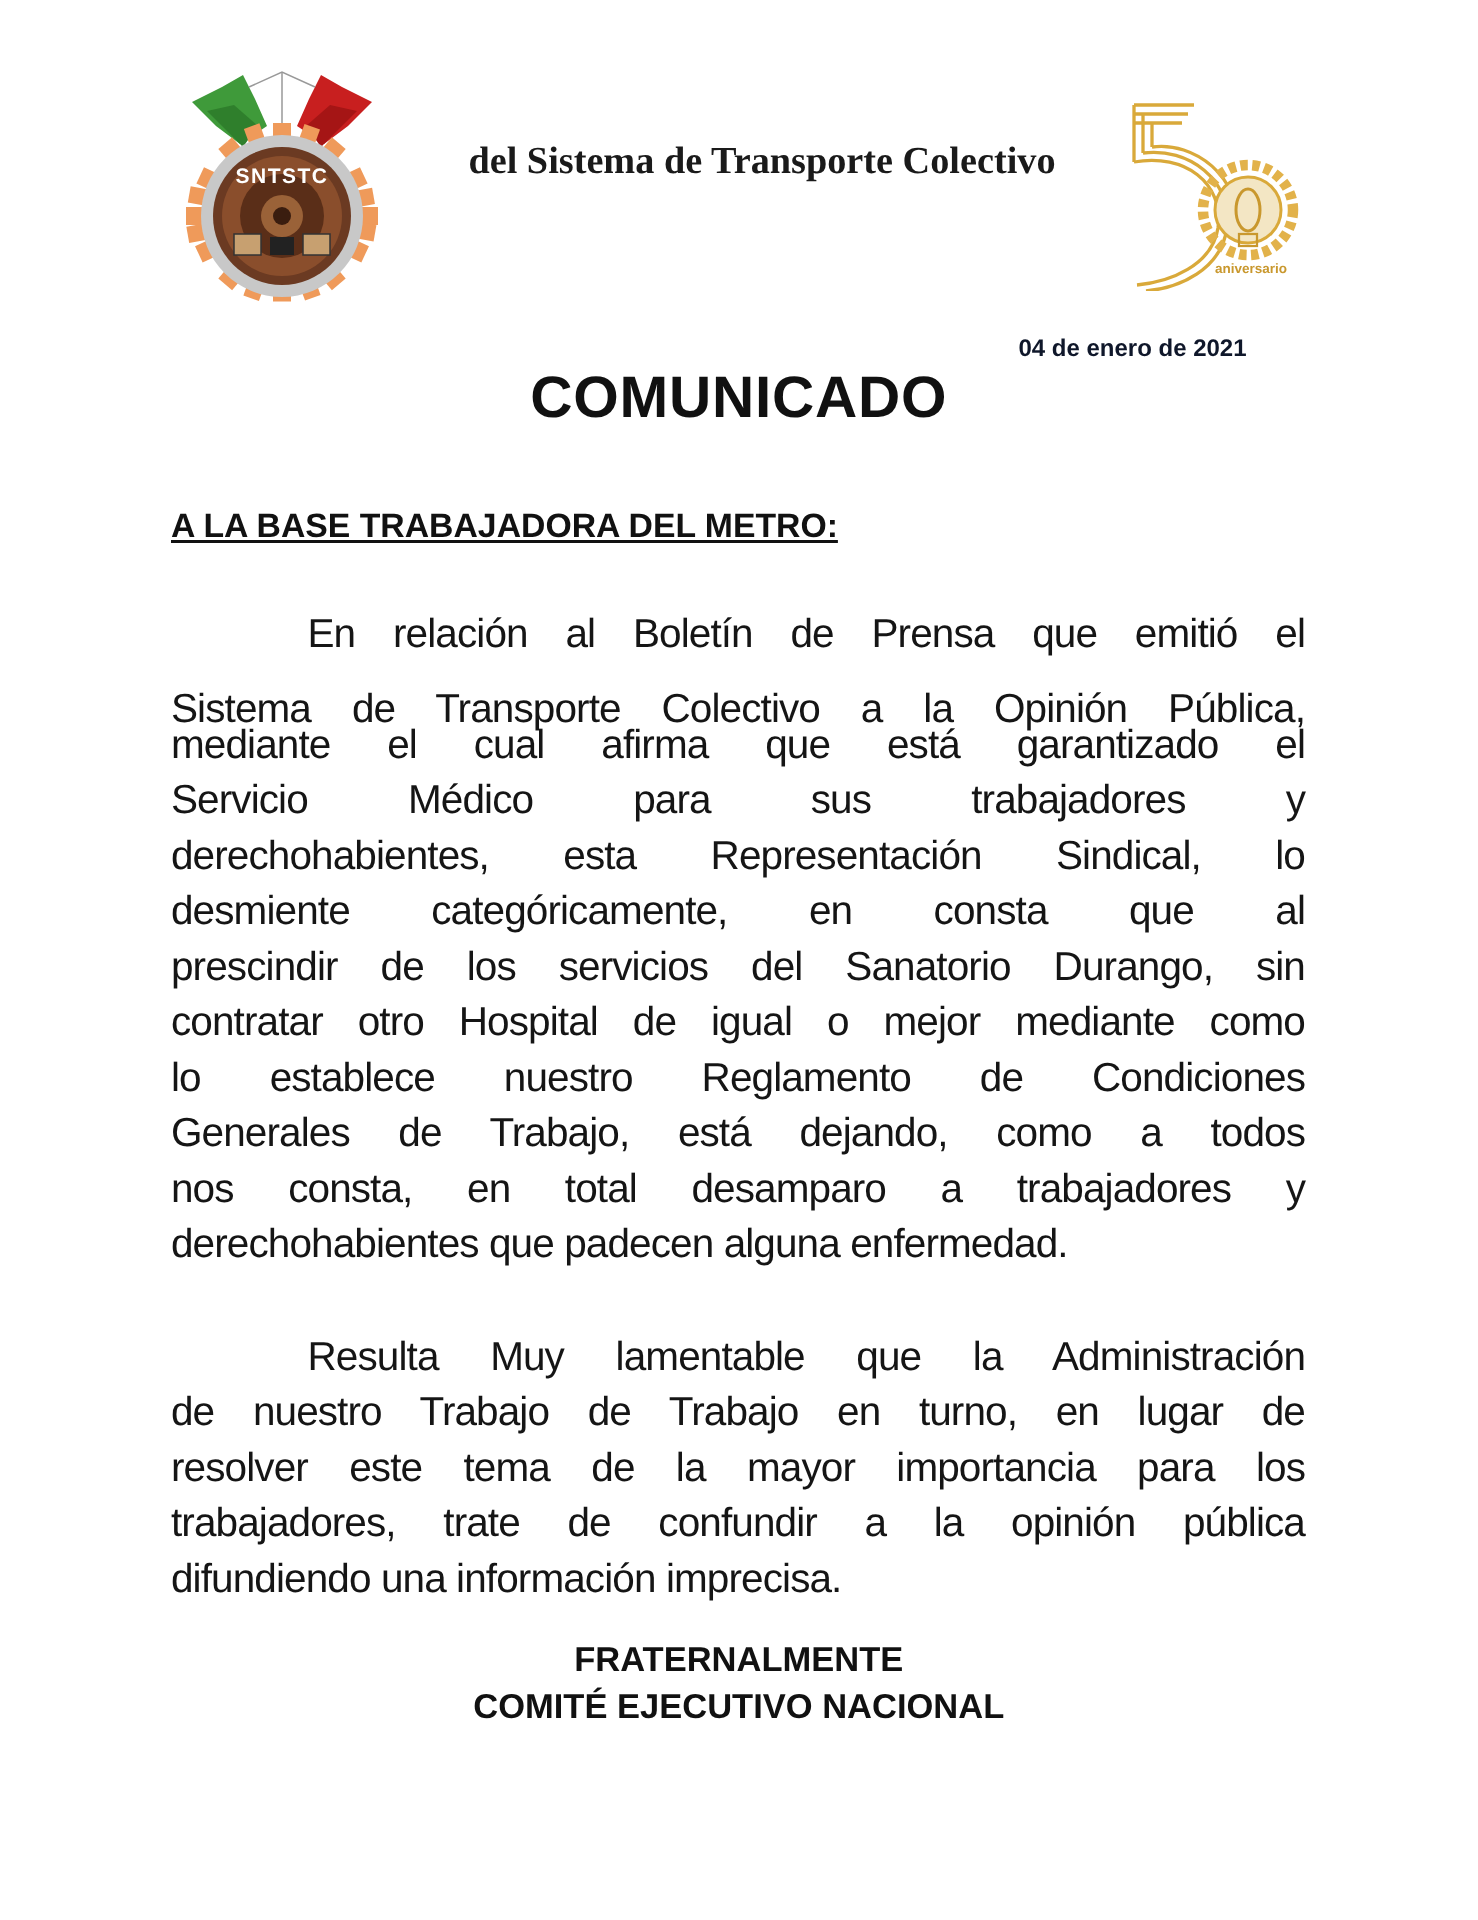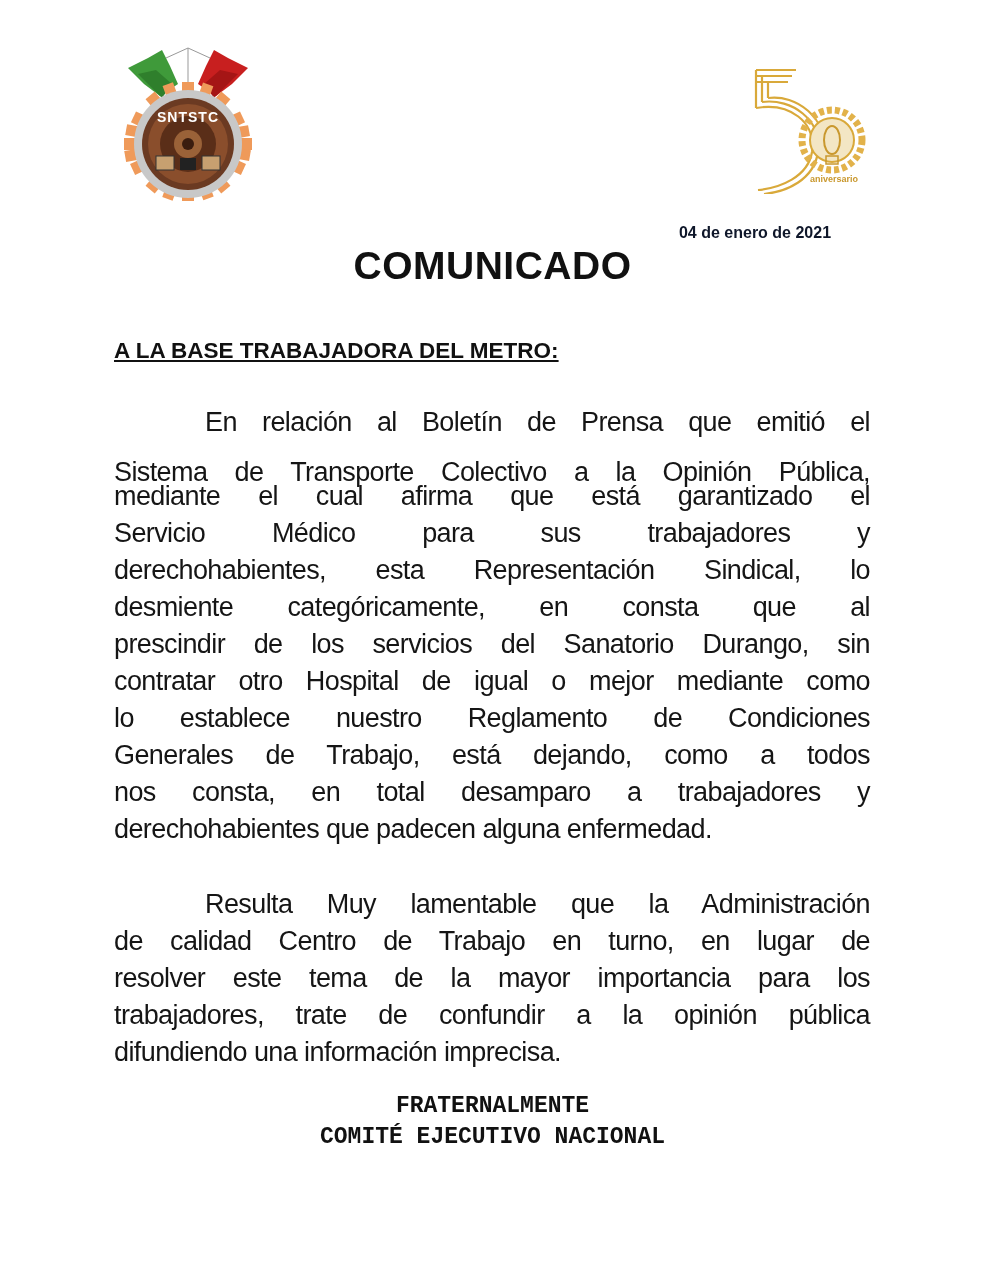--- a/index.html
+++ b/index.html
@@ -24,21 +24,21 @@
   .line {
     left: 114px; width: 756px;
     font-family: "Liberation Sans", sans-serif; font-size: 27px; line-height: 36px;
     letter-spacing: -0.6px; color: #151515; white-space: nowrap;
     text-align: justify; text-align-last: justify;
   }
   .line.last { text-align-last: left; }
   .line.indent { left: 205px; width: 665px; }
   .sign {
     left: 0; width: 985px; text-align: center;
-    font-family: Liberation Mono, monospace; font-weight: bold; font-size: 23px; color: #111;
+    font-family: Liberation Sans, sans-serif; font-weight: bold; font-size: 23px; color: #111;
   }
   .logo-left { left: 118px; top: 44px; width: 140px; height: 162px; }
   .logo-right { left: 750px; top: 62px; width: 120px; height: 132px; }
 </style>
 </head>
 <body>
 
 <div class="abs logo-left">
   <svg width="140" height="162" viewBox="0 0 140 162">
 
@@ -78,20 +78,21 @@
     <circle cx="70" cy="100" r="14" fill="#9a6238"></circle>
     <circle cx="70" cy="100" r="6" fill="#3a1d0f"></circle>
     <rect x="38" y="112" width="18" height="14" fill="#c7a070" stroke="#333"></rect>
     <rect x="62" y="114" width="16" height="12" fill="#222"></rect>
     <rect x="84" y="112" width="18" height="14" fill="#c7a070" stroke="#333"></rect>
     <text x="70" y="78" text-anchor="middle" font-family="Liberation Sans, sans-serif" font-weight="bold" font-size="14" fill="#ffffff" letter-spacing="1">SNTSTC</text>
   </svg>
 </div>
 
 <div class="abs org">
+  <div>del Sistema de Transporte Colectivo</div>
 </div>
 
 <div class="abs logo-right">
   <svg width="120" height="132" viewBox="0 0 120 132">
     <g fill="none" stroke="#d9a93a" stroke-width="2.2">
       <path d="M6,8 H46 M6,14 H42 M6,20 H38"></path>
       <path d="M6,8 V46 M12,14 V40 M18,20 V36"></path>
       <path d="M6,46 C40,40 66,60 62,90 C58,115 30,126 8,128"></path>
       <path d="M12,40 C42,36 72,58 68,90 C64,118 36,130 14,132"></path>
       <path d="M18,36 C46,32 78,56 74,90"></path>
@@ -122,20 +123,20 @@
   <div class="abs line" style="top:626px">prescindir de los servicios del Sanatorio Durango, sin</div>
   <div class="abs line" style="top:663px">contratar otro Hospital de igual o mejor mediante como</div>
   <div class="abs line" style="top:700px">lo establece nuestro Reglamento de Condiciones</div>
   <div class="abs line" style="top:737px">Generales de Trabajo, está dejando, como a todos</div>
   <div class="abs line" style="top:774px">nos consta, en total desamparo a trabajadores y</div>
   <div class="abs line last" style="top:811px">derechohabientes que padecen alguna enfermedad.</div>
 </div>
 
 <div>
   <div class="abs line indent" style="top:886px">Resulta Muy lamentable que la Administración</div>
-  <div class="abs line" style="top:923px">de calidad Centro de Trabajo en turno, en lugar de</div>
+  <div class="abs line" style="top:923px">de nuestro Trabajo de Trabajo en turno, en lugar de</div>
   <div class="abs line" style="top:960px">resolver este tema de la mayor importancia para los</div>
   <div class="abs line" style="top:997px">trabajadores, trate de confundir a la opinión pública</div>
   <div class="abs line last" style="top:1034px">difundiendo una información imprecisa.</div>
 </div>
 
 <div class="abs sign" style="top:1093px">FRATERNALMENTE</div>
 <div class="abs sign" style="top:1124px">COMITÉ EJECUTIVO NACIONAL</div>
 
 </body></html>

